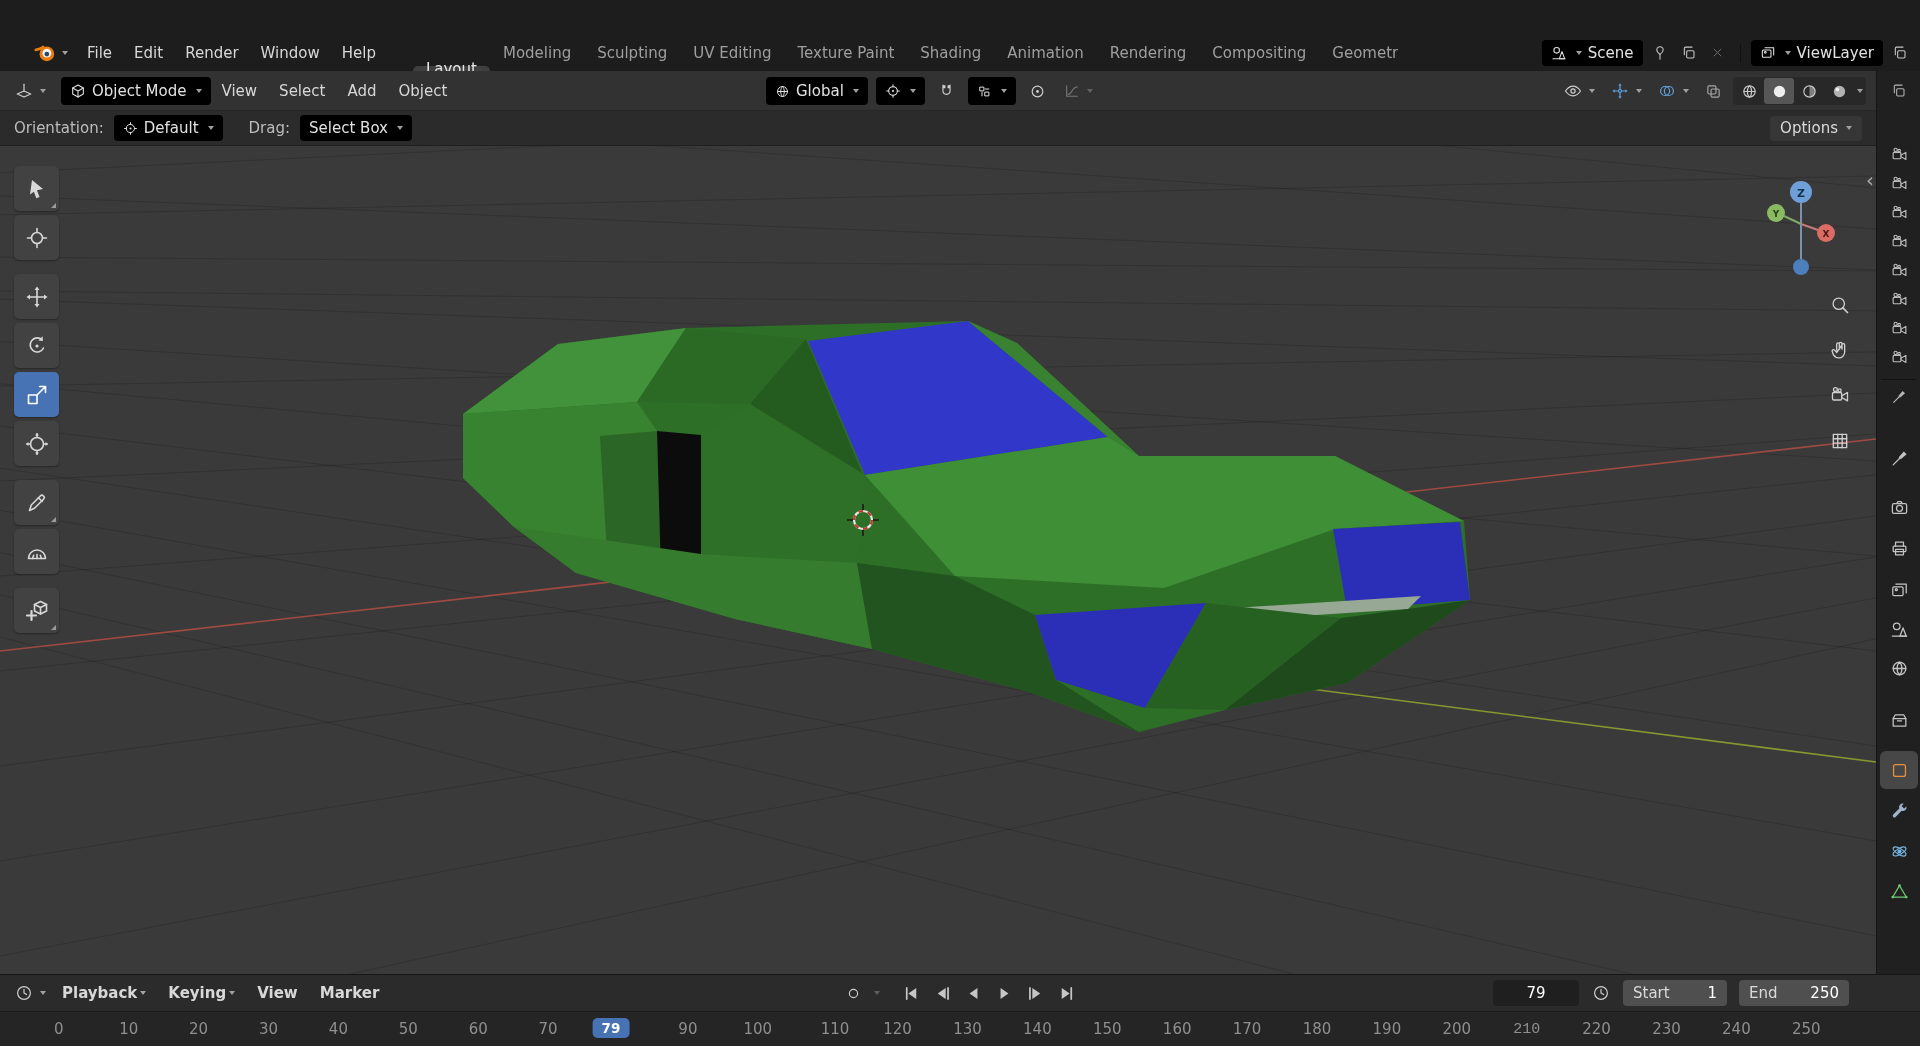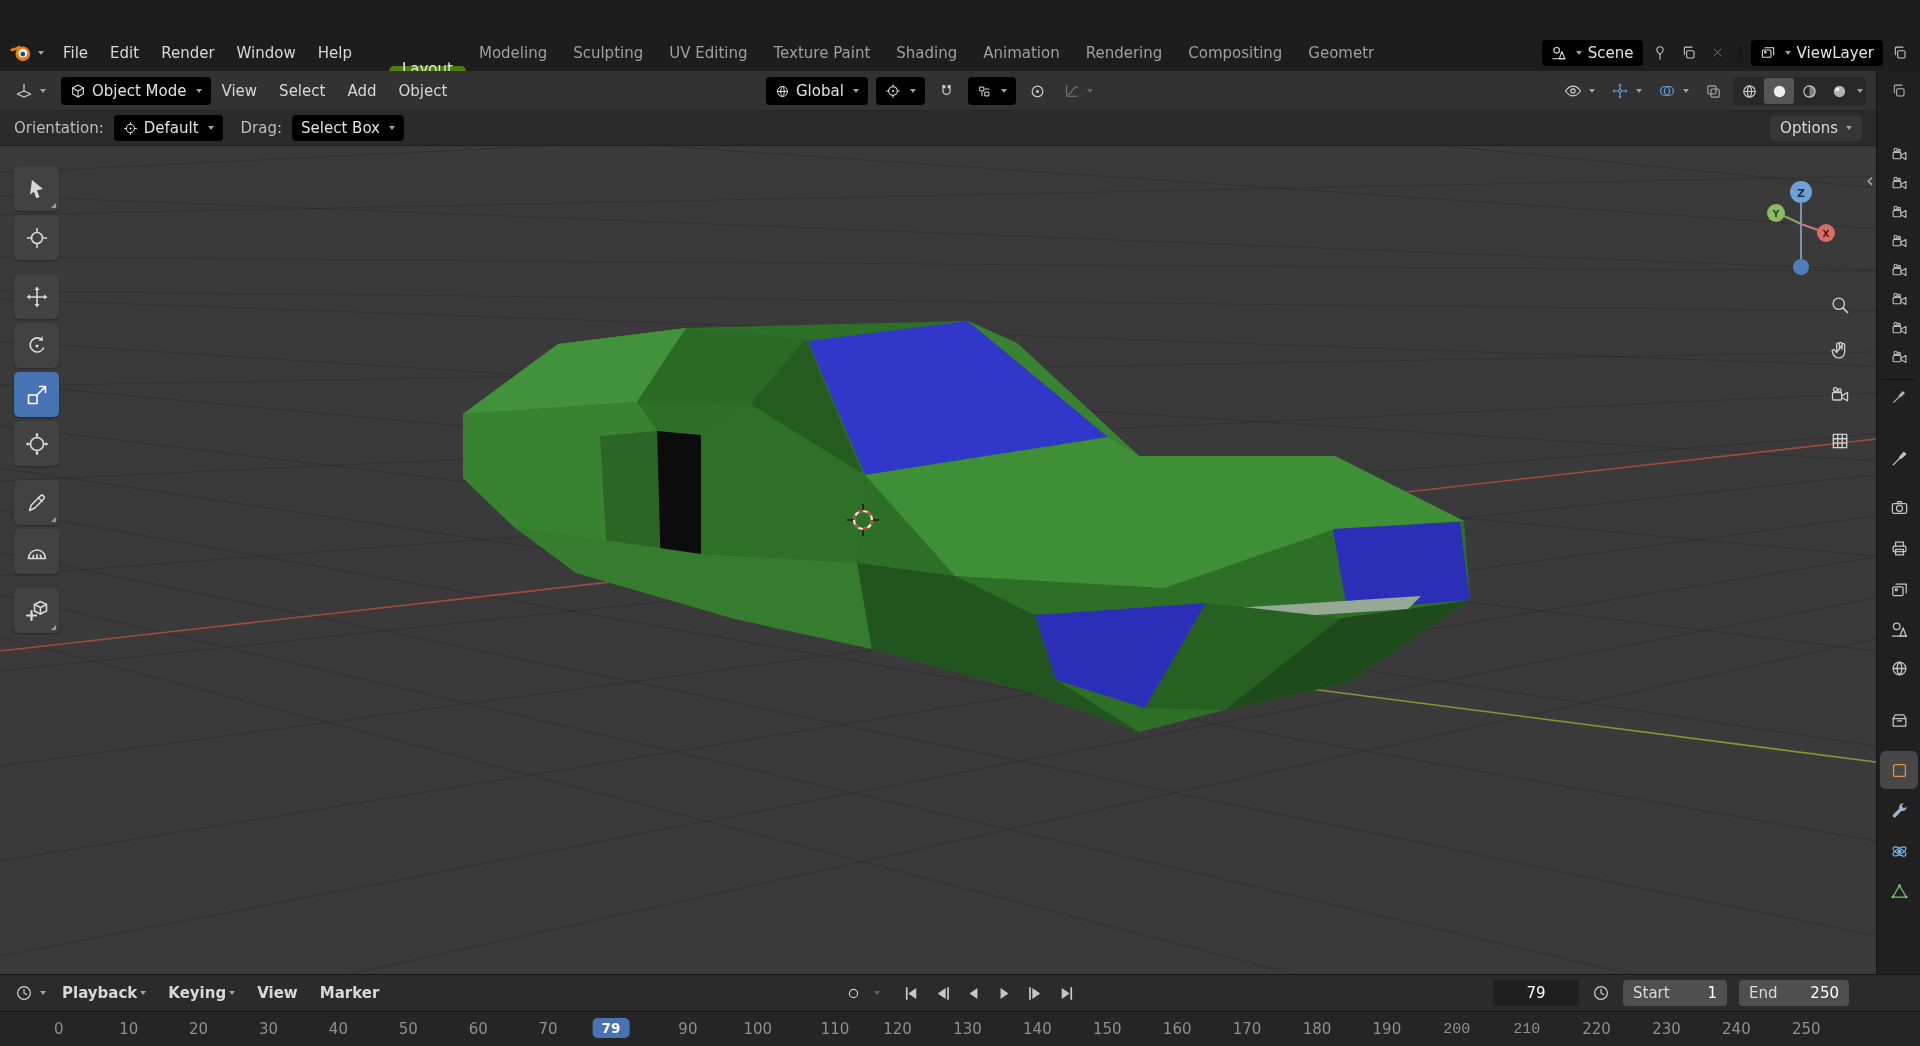--- a/index.html
+++ b/index.html
@@ -14,26 +14,26 @@
 
   
   .titlebar { position:absolute; left:0; top:0; width:1920px; height:34px; background:#161616;
     display:flex; align-items:center; padding-left:12px; color:#d9d9d9; }
   .titlebar .title { margin-left:10px; font-size:15px; }
   .wincontrols { position:absolute; right:0; top:0; height:34px; display:flex; }
   .winbtn { width:58px; height:34px; display:flex; align-items:center; justify-content:center; color:#d6d6d6; }
 
   
   .topbar { position:absolute; left:0; top:34px; width:1920px; height:37px; background:#1d1d1d;
-    display:flex; align-items:stretch; }
+    display:flex; align-items:stretch;padding-left:24px; }
   .logodrop { display:flex; align-items:center; gap:3px; padding:0 8px 0 10px; }
   .menu-item { display:flex; align-items:center; padding:0 11px; color:#d8d8d8; cursor:default; }
   .tabs { display:flex; align-items:stretch; margin-left:26px; width:985px; overflow:hidden; white-space:nowrap; }
   .wtab { display:flex; align-items:center; padding:0 13px; color:#9f9f9f; flex:0 0 auto; }
-  .wtab.active { background:#4d7c0f; color:#e8e8e8; border-radius:6px 6px 0 0;margin-top:32px; }
+  .wtab.active { background:#404040; color:#e8e8e8; border-radius:6px 6px 0 0;margin-top:32px; }
   .topbar-right { position:absolute; right:8px; top:0; height:37px; display:flex; align-items:center; gap:5px; }
   .pill { display:inline-flex; align-items:center; gap:6px; background:#000000; border-radius:4px;
           height:26px; padding:0 9px; color:#e2e2e2; flex:0 0 auto; }
   .iconbtn { display:flex; align-items:center; justify-content:center; width:24px; height:26px; color:#c8c8c8; }
   .vsep { width:1px; height:18px; background:#101010; margin:0 5px; }
 
   
   .vp-header { position:absolute; left:0; top:71px; width:1876px; height:40px; background:#323232;
     border-bottom:1px solid #262626; display:flex; align-items:center; }
   .vp-header .left { display:flex; align-items:center; gap:0; padding-left:10px; }
@@ -508,21 +508,21 @@
 
   <div class="toolsettings">
     <span class="label">Orientation:</span>
     <div class="pill">
       <svg class="ic" width="15" height="15">
           <use href="#i-pivot"></use>
         </svg>
       <span>Default</span>
       <span class="chev"></span>
     </div>
-    <span class="label" style="margin-left:8px">Drag:</span>
+    <span class="label" style="margin-left:16px">Drag:</span>
     <div class="pill">
       <span>Select Box</span>
       <span class="chev"></span>
     </div>
     <div class="optionsbtn">
       <span>Options</span>
       <span class="chev"></span>
     </div>
   </div>
 
@@ -891,21 +891,21 @@
       <span class="rmark" style="left: 757.8px;">100</span>
       <span class="rmark" style="left: 835px;">110</span>
       <span class="rmark" style="left: 897.6px;">120</span>
       <span class="rmark" style="left: 967.5px;">130</span>
       <span class="rmark" style="left: 1037.4px;">140</span>
       <span class="rmark" style="left: 1107.3px;">150</span>
       <span class="rmark" style="left: 1177.2px;">160</span>
       <span class="rmark" style="left: 1247.1px;">170</span>
       <span class="rmark" style="left: 1317px;">180</span>
       <span class="rmark" style="left: 1386.9px;">190</span>
-      <span class="rmark" style="left: 1456.8px; font-family: Liberation Mono, monospace;">200</span>
+      <span class="rmark" style="left: 1456.8px;">200</span>
       <span class="rmark" style="left: 1526.7px; font-family: Liberation Mono, monospace;">210</span>
       <span class="rmark" style="left: 1596.6px;">220</span>
       <span class="rmark" style="left: 1666.5px;">230</span>
       <span class="rmark" style="left: 1736.4px;">240</span>
       <span class="rmark" style="left: 1806.3px;">250</span>
     </div>
 
 </div>
 
 </body></html>

